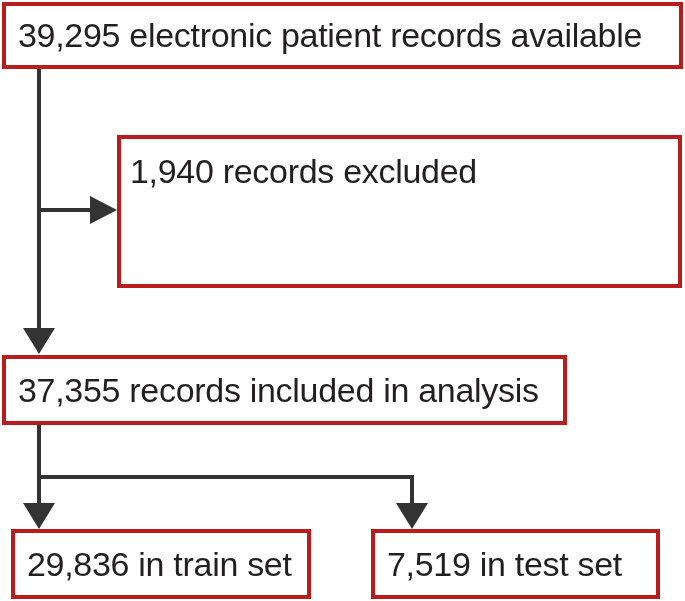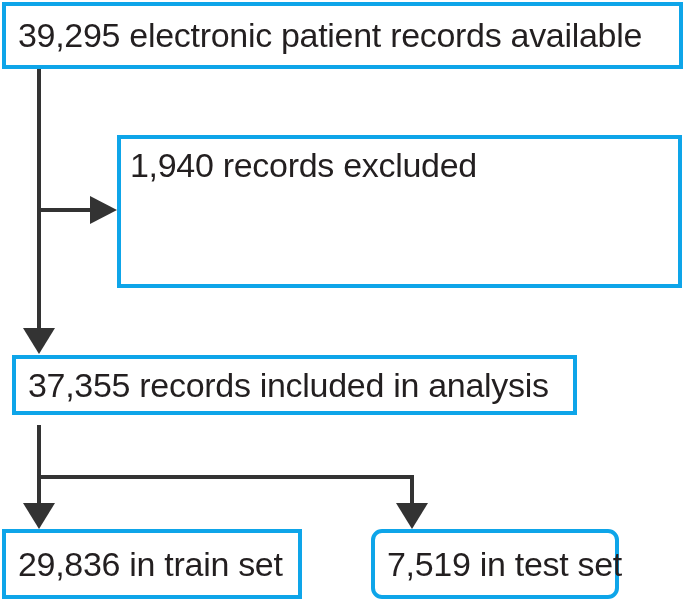--- a/index.html
+++ b/index.html
@@ -14,38 +14,38 @@
     background: #ffffff;
     font-family: "Liberation Sans", "DejaVu Sans", sans-serif;
     color: #231f20;
     font-size: 34px;
     letter-spacing: -0.3px;
     overflow: hidden;
   }
   .node {
     position: absolute;
     box-sizing: border-box;
-    border: 4px solid #0ea5e9;
+    border: 4px solid #b91c1c;
     background: #ffffff;
     display: flex;
     align-items: center;
   }
   .node .label {
     padding-left: 12px;
     white-space: nowrap;
   }
   #box-available { left: 2px;   top: 2px;   width: 681px; height: 67px; }
   #box-excluded  { left: 117px; top: 135px; width: 565px; height: 153px;
                    display: block; }
-  #box-included  { left: 12px;   top: 355px; width: 565px; height: 60px; }
-  #box-train     { left: 2px;   top: 529px; width: 300px; height: 70px; }
-  #box-test      { left: 371px; top: 529px; width: 248px; height: 70px; border-radius: 11px; }
+  #box-included  { left: 2px;   top: 355px; width: 565px; height: 70px; }
+  #box-train     { left: 11px;   top: 529px; width: 300px; height: 70px; }
+  #box-test      { left: 371px; top: 529px; width: 289px; height: 70px; }
 
   #box-excluded .excl-lines {
-    padding: 5px 0 0 9px;
+    padding: 11px 0 0 9px;
     line-height: 43px;
   }
   .excl-line { white-space: nowrap; }
   .excl-line.indent { padding-left: 77px; }
 
   .connector {
     position: absolute;
     background: #333333;
   }
   #line-v1       { left: 37px;  top: 68px;  width: 4px;   height: 262px; }

